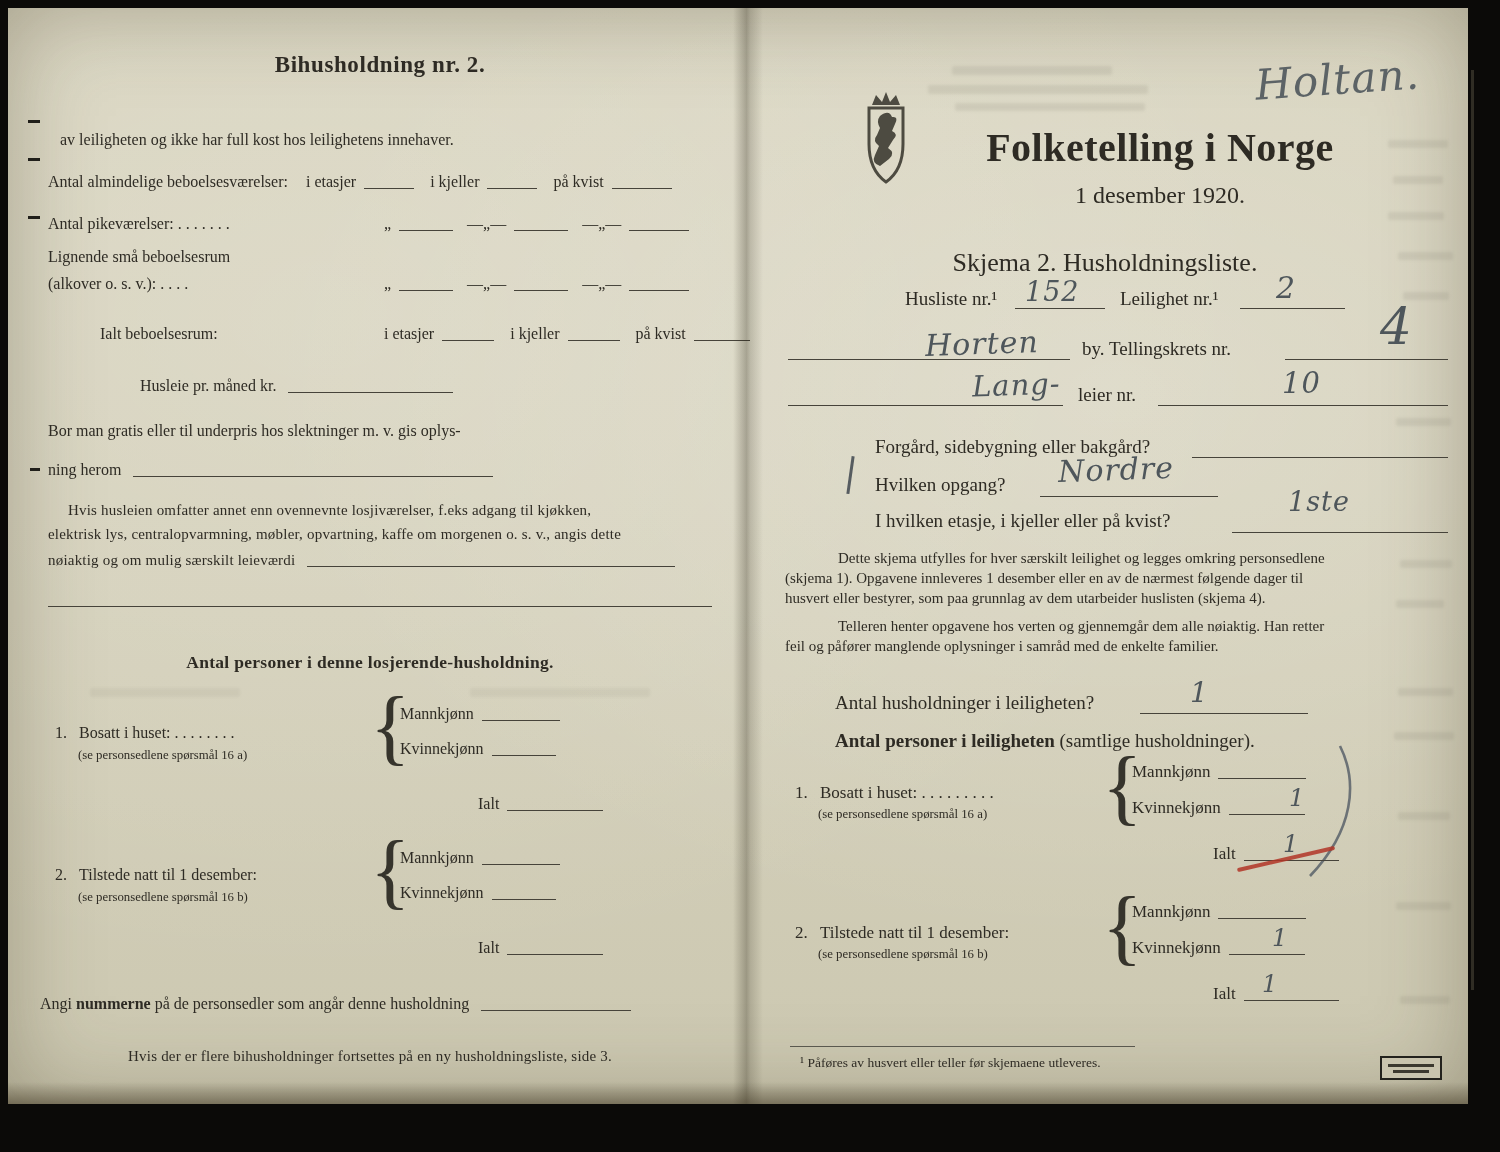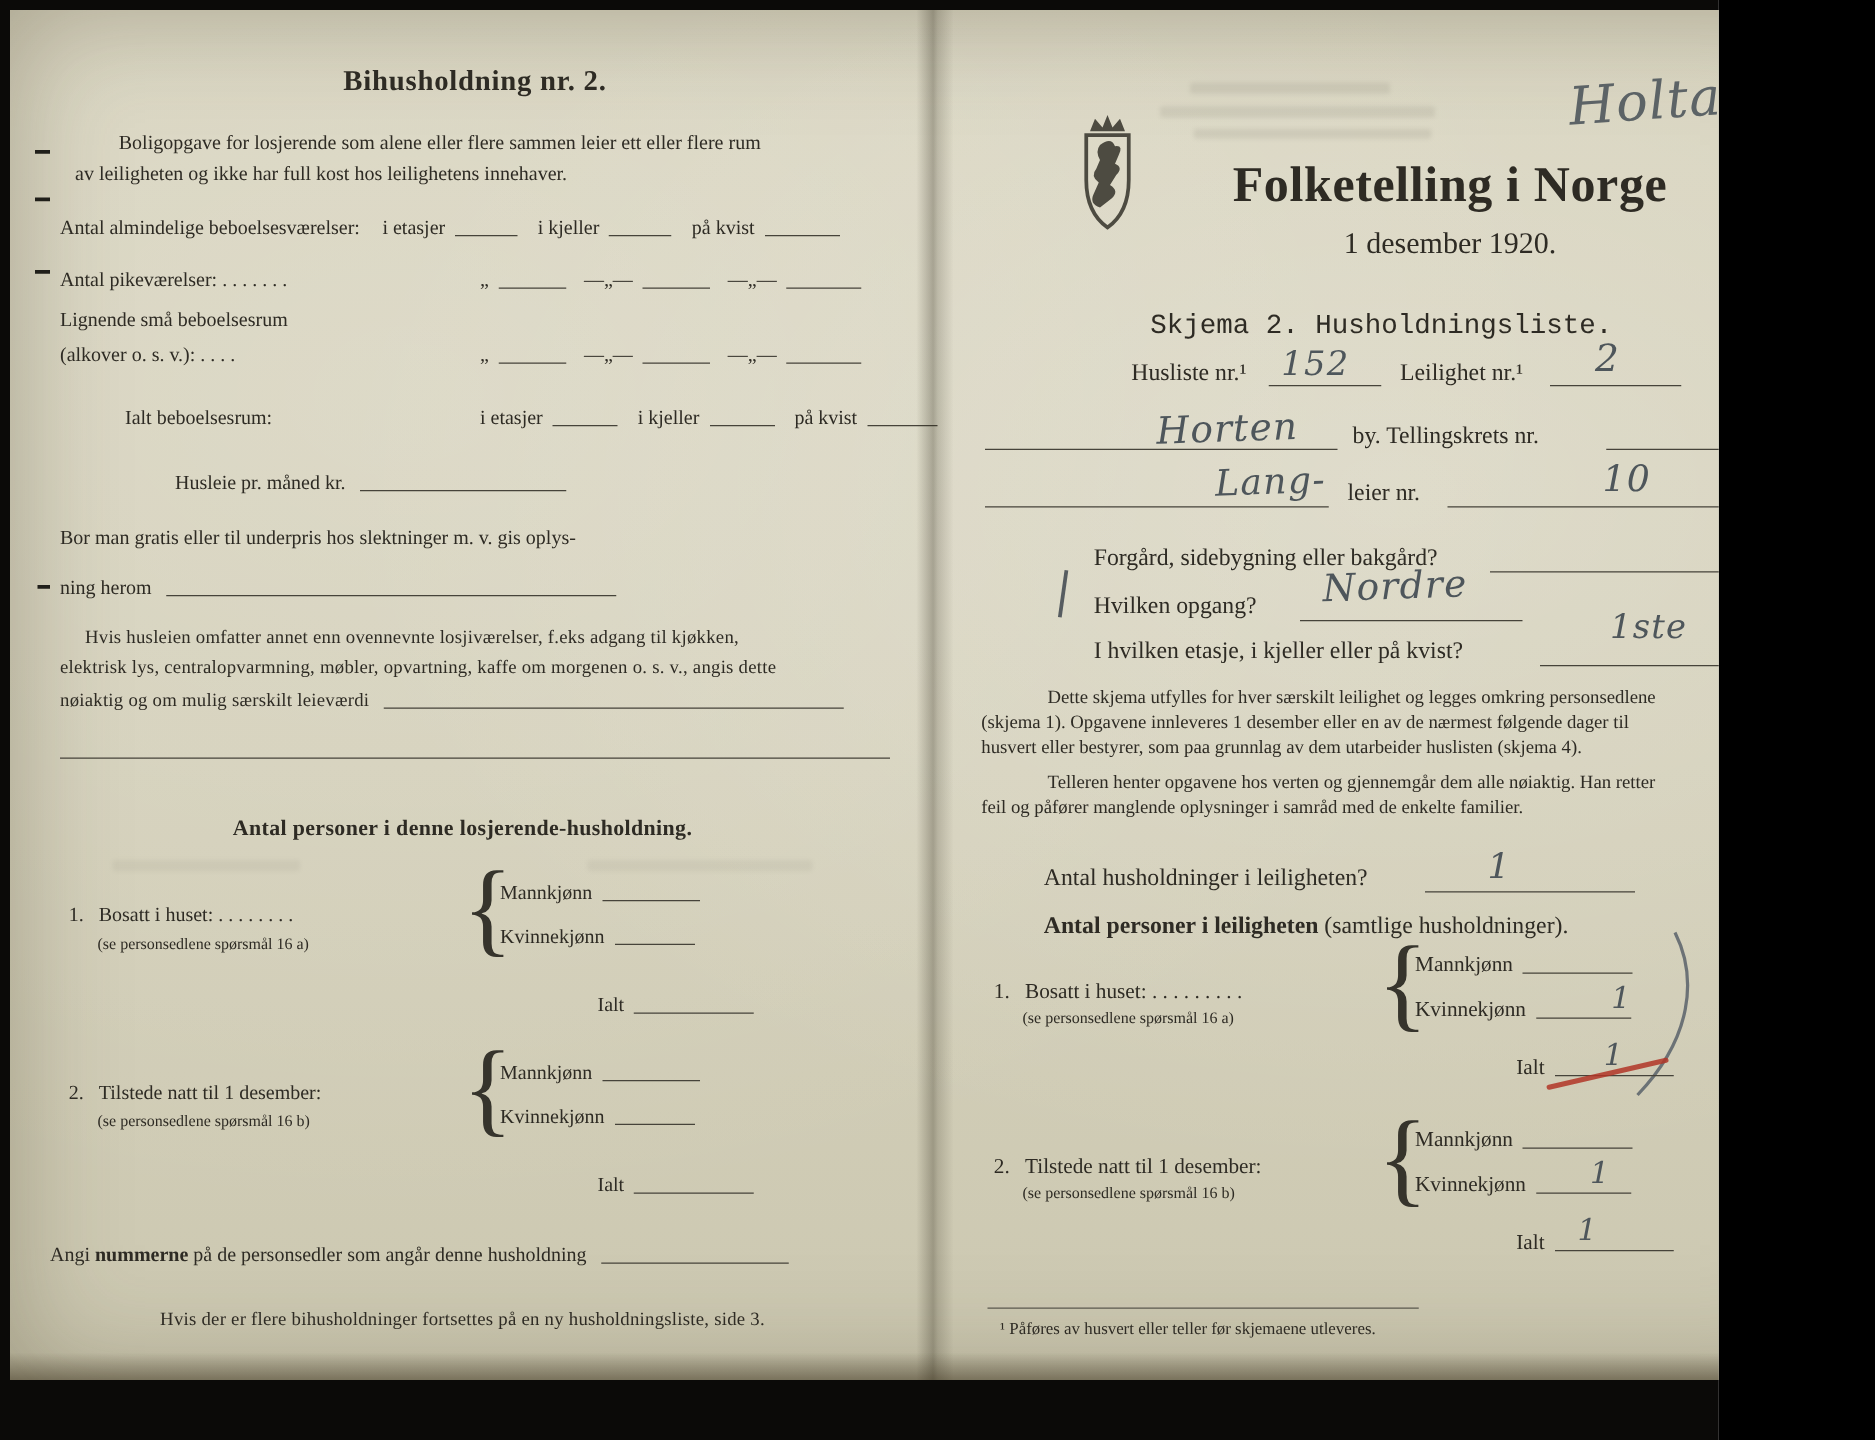--- a/index.html
+++ b/index.html
@@ -1,18 +1,18 @@
 <!DOCTYPE html>
 <html style="--ink: #2e2b24; --pencil: #4e565b; --red_mark: #b23527; --paper: #d6d2bd;"><head>
 <meta charset="utf-8">
 <style>
   * { margin:0; padding:0; box-sizing:border-box; }
   html,body { background:#000; }
   #canvas {
-    position:relative; width:1375px; height:1152px;
+    position:relative; width:1500px; height:1152px;
     background:#e5e5e5; overflow:hidden;
     font-family:"Liberation Serif", serif;
     color:var(--ink, #2e2b24);
   }
   #paper {
     position:absolute; left:8px; top:8px; width:1460px; height:1096px;
     background:
       radial-gradient(ellipse at 22% 28%, rgba(255,255,255,.16), transparent 60%),
       radial-gradient(ellipse at 76% 35%, rgba(255,255,255,.20), transparent 55%),
       linear-gradient(180deg,#d9d5c0 0%, #d4d0ba 55%, #ccc8b1 100%);
@@ -28,21 +28,21 @@
     font-family:"DejaVu Serif", serif; font-style:italic;
     color:var(--pencil, #4e565b); letter-spacing:1px;
   }
   .fz23b { font-size:23px; font-weight:700; letter-spacing:.6px; }
   .fz16  { font-size:16px; }
   .fz14  { font-size:15px; letter-spacing:.2px; }
   .fz13  { font-size:12.8px; }
   .fz17b { font-size:17.5px; font-weight:700; letter-spacing:.3px; }
   .fz40b { font-size:40px; font-weight:700; letter-spacing:.5px; }
   .fz24  { font-size:24px; }
-  .fz20  { font-size:22px;font-family:Liberation Mono, monospace; }
+  .fz20  { font-size:26px; }
   .fz19  { font-size:19px; }
   .fz17  { font-size:17px; }
   .fz15  { font-size:15px; }
   .fz135 { font-size:13.5px; }
   .brace { font-size:84px; line-height:.92; color:#36342c; font-weight:400; }
   .smudge { position:absolute; background:#6b675a; opacity:.12; filter:blur(1.5px); border-radius:2px; }
   .speck { position:absolute; background:#201f1a; }
   #fold {
     position:absolute; left:733px; top:8px; width:30px; height:1096px;
     background:linear-gradient(90deg, transparent, rgba(40,35,20,.30) 45%, rgba(40,35,20,.18) 58%, transparent);
@@ -86,21 +86,20 @@
   <div class="smudge" style="left:470px;top:688px;width:180px;height:9px;opacity:.08"></div>
   <div class="smudge" style="left:90px;top:688px;width:150px;height:9px;opacity:.08"></div>
 
   <div class="speck" style="left:28px;top:120px;width:12px;height:2.5px"></div>
   <div class="speck" style="left:28px;top:158px;width:12px;height:2.5px"></div>
   <div class="speck" style="left:28px;top:216px;width:12px;height:2.5px"></div>
   <div class="speck" style="left:30px;top:468px;width:10px;height:2.5px"></div>
 
   <div class="t fz23b" style="left:240px;top:52px;width:280px;text-align:center">Bihusholdning nr. 2.</div>
 
-  <div class="t fz16" style="left:95px;top:106px">Boligopgave for losjerende som alene eller flere sammen leier ett eller flere rum</div>
   <div class="t fz16" style="left:60px;top:131px">av leiligheten og ikke har full kost hos leilighetens innehaver.</div>
 
   <div class="t fz16" style="left:48px;top:172px">
     <span>Antal almindelige beboelsesværelser:</span>
     <span style="margin-left:14px">i etasjer</span><span class="bl" style="width:50px"></span>
     <span style="margin-left:12px">i kjeller</span><span class="bl" style="width:50px"></span>
     <span style="margin-left:12px">på kvist</span><span class="bl" style="width:60px"></span>
   </div>
 
   <div class="t fz16" style="left:48px;top:214px">

